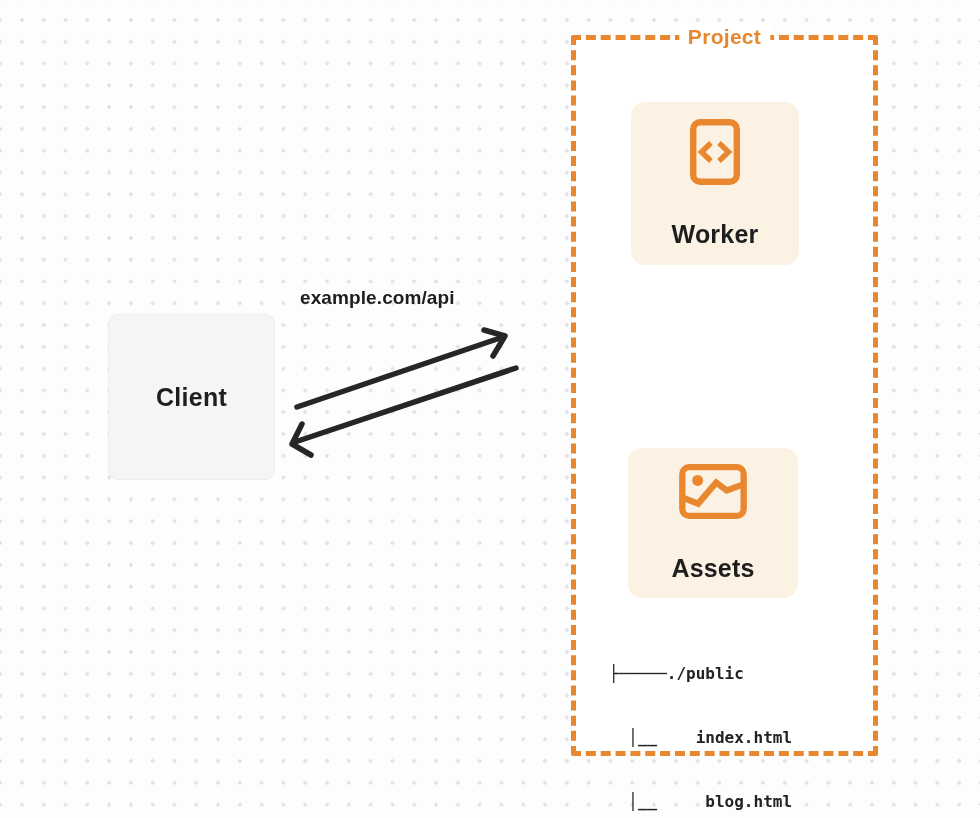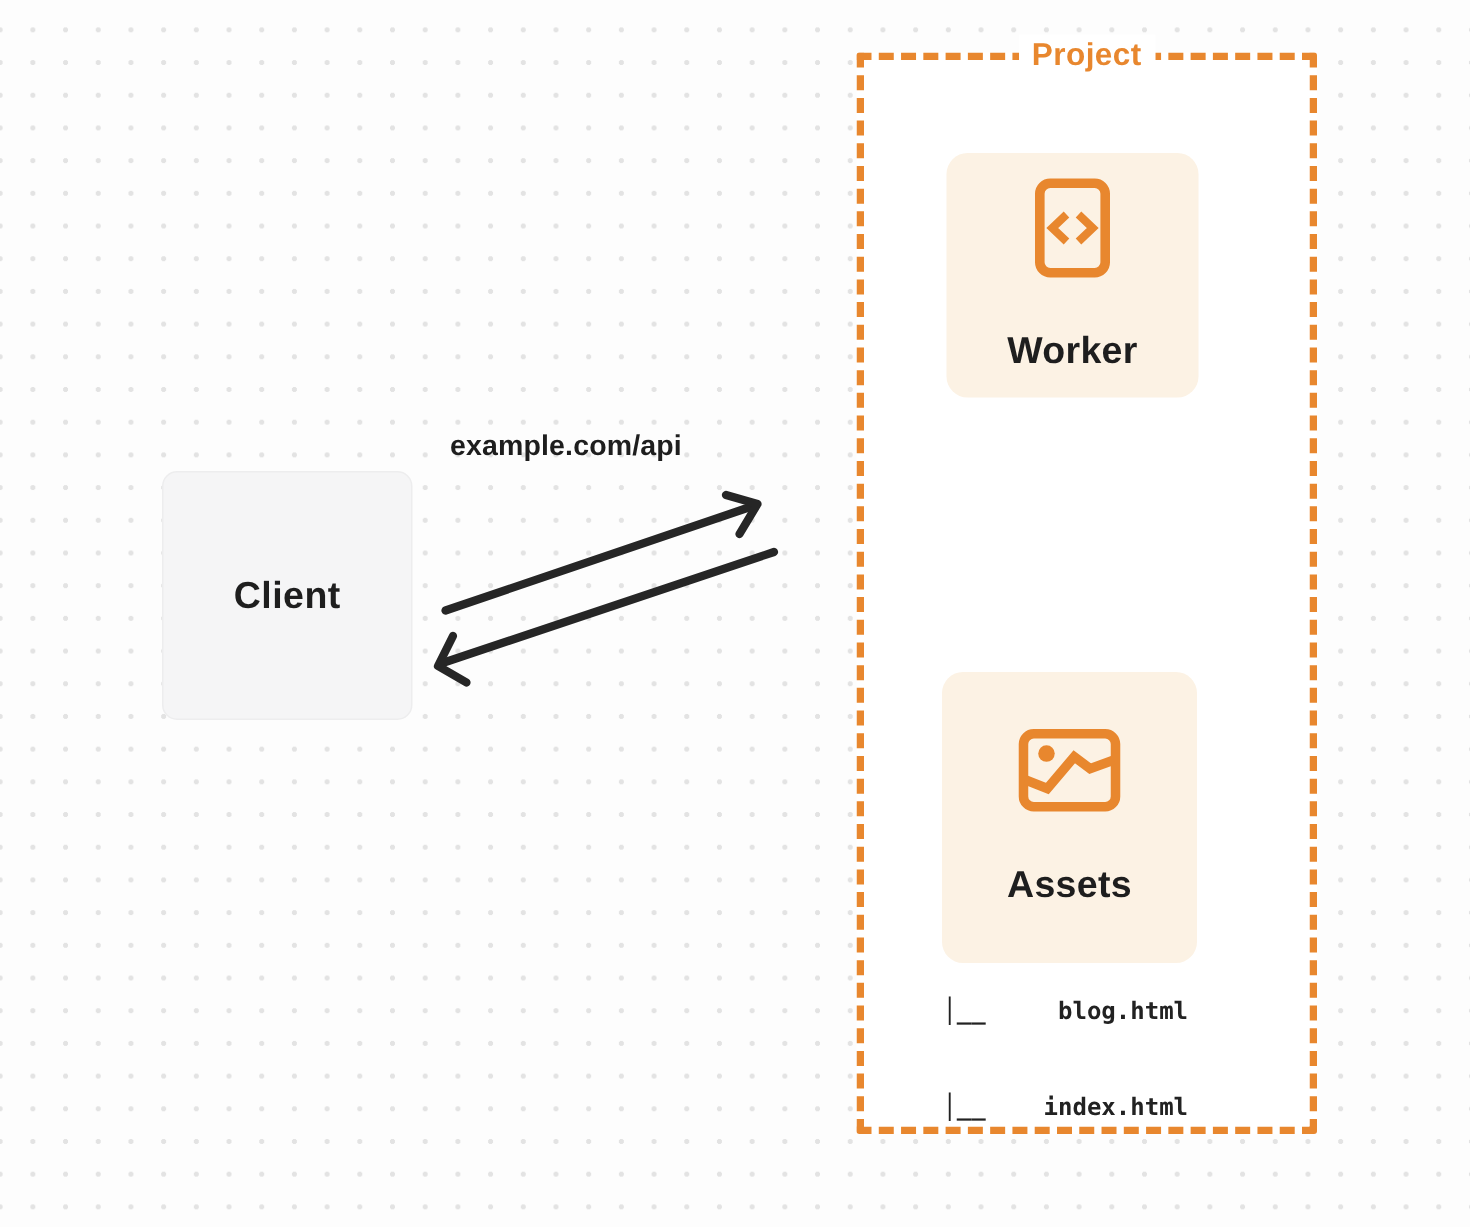--- a/index.html
+++ b/index.html
@@ -21,21 +21,21 @@
   .project-box{position:absolute;left:571px;top:35px;width:307px;height:721px;
     background:#fff;border:5px dashed var(--accent-orange);border-radius:2px;}
   .project-label{position:absolute;top:-17px;left:50%;transform:translateX(-50%);
     background:#fff;padding:0 9px;font-size:21px;font-weight:bold;line-height:28px;
     color:var(--accent-orange);letter-spacing:.3px;white-space:nowrap;}
 
   
   .card{position:absolute;border-radius:14px;background:var(--card-cream);
     display:flex;flex-direction:column;align-items:center;justify-content:center;gap:35px;}
   .card-worker{left:631px;top:102px;width:168px;height:163px;}
-  .card-assets{left:628px;top:448px;width:170px;height:194px;}
+  .card-assets{left:628px;top:448px;width:170px;height:150px;}
   .card-label{font-size:25px;font-weight:bold;color:var(--text-dark);letter-spacing:.2px;}
   .icon svg{display:block;overflow:visible;}
   .icon .stroke{stroke:var(--accent-orange);fill:none;}
 
   
   .file-tree{position:absolute;left:609px;top:620px;
     font-family:"DejaVu Sans Mono",monospace;font-size:16px;line-height:21.4px;
     font-weight:bold;color:#222;white-space:pre;}
 
   
@@ -93,18 +93,19 @@
       <svg width="68" height="55" viewBox="0 0 64 52">
         <rect class="stroke" x="3" y="3" width="58" height="46" rx="6.5" stroke-width="6"></rect>
         <circle cx="17.5" cy="15.5" r="5.2" fill="var(--accent-orange)"></circle>
         <polyline class="stroke" points="4,32 18,37.5 35,17.5 45,25 60,19.5" stroke-width="6"></polyline>
       </svg>
     </span>
     <span class="card-label">Assets</span>
   </div>
 
   <div class="file-tree">
+    <div>├─────./public</div>
+    <div>  │__    index.html</div>
     <div>  │__     blog.html</div>
-    <div>  │__    index.html</div>
     
   </div>
 
 </div>
 
 </body></html>

